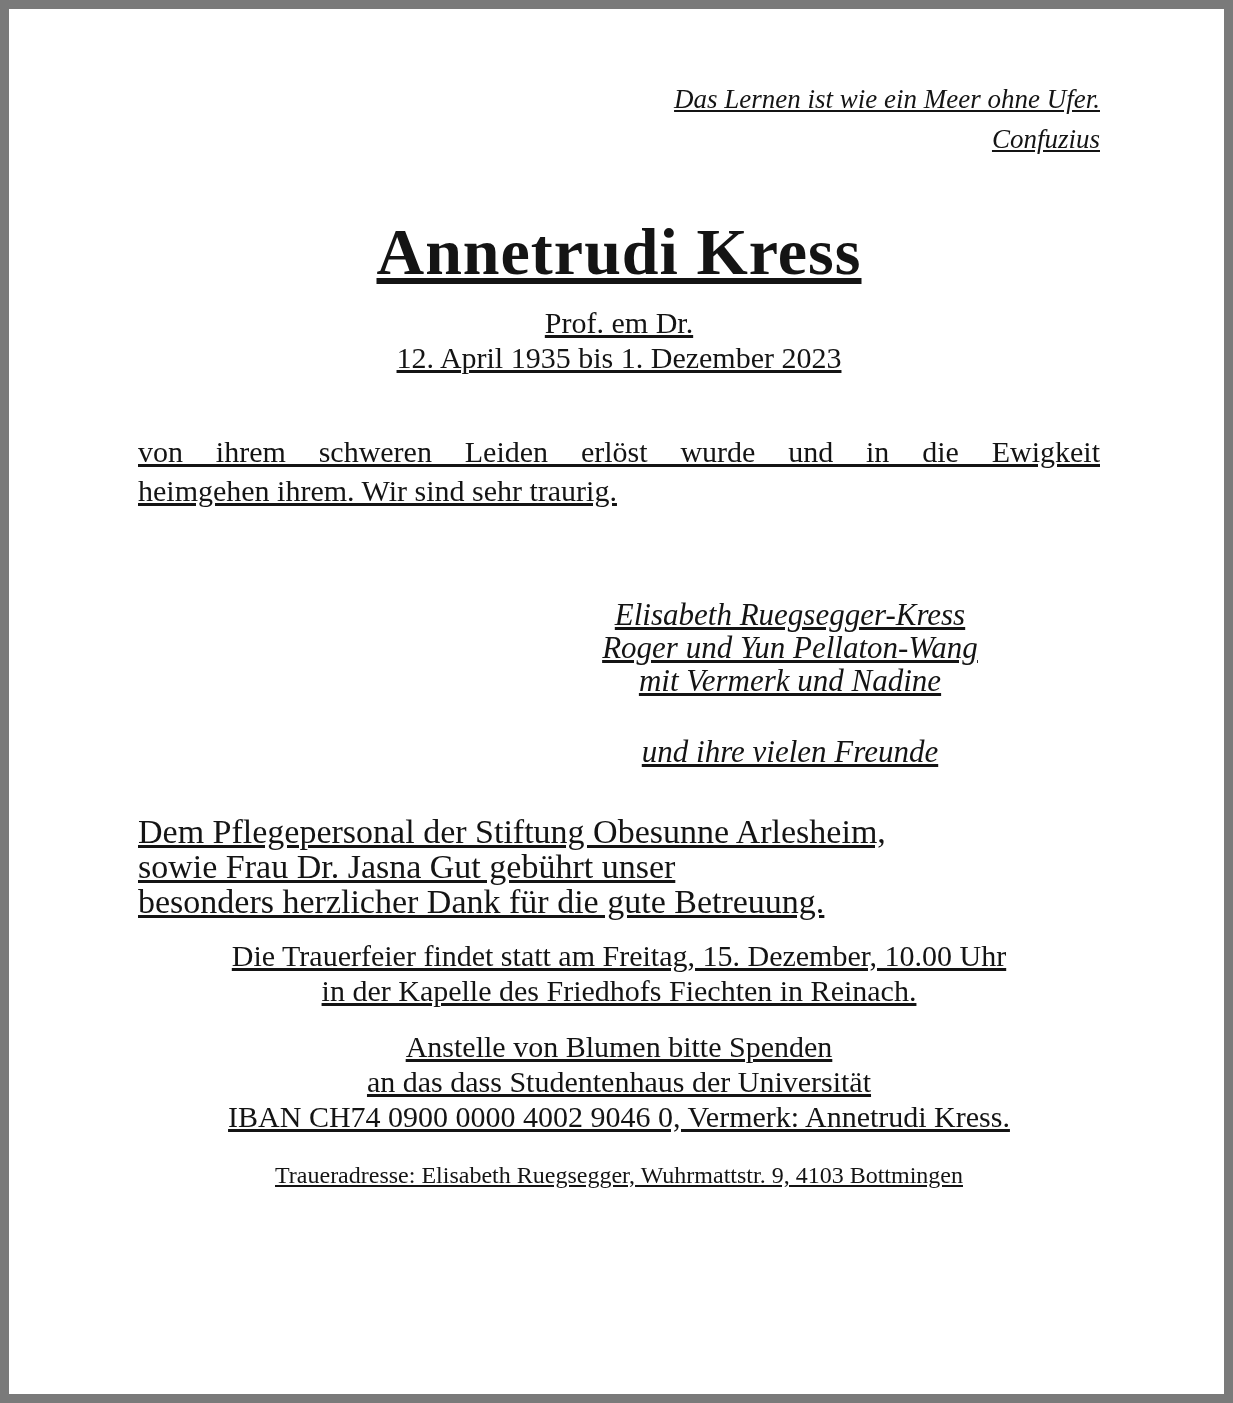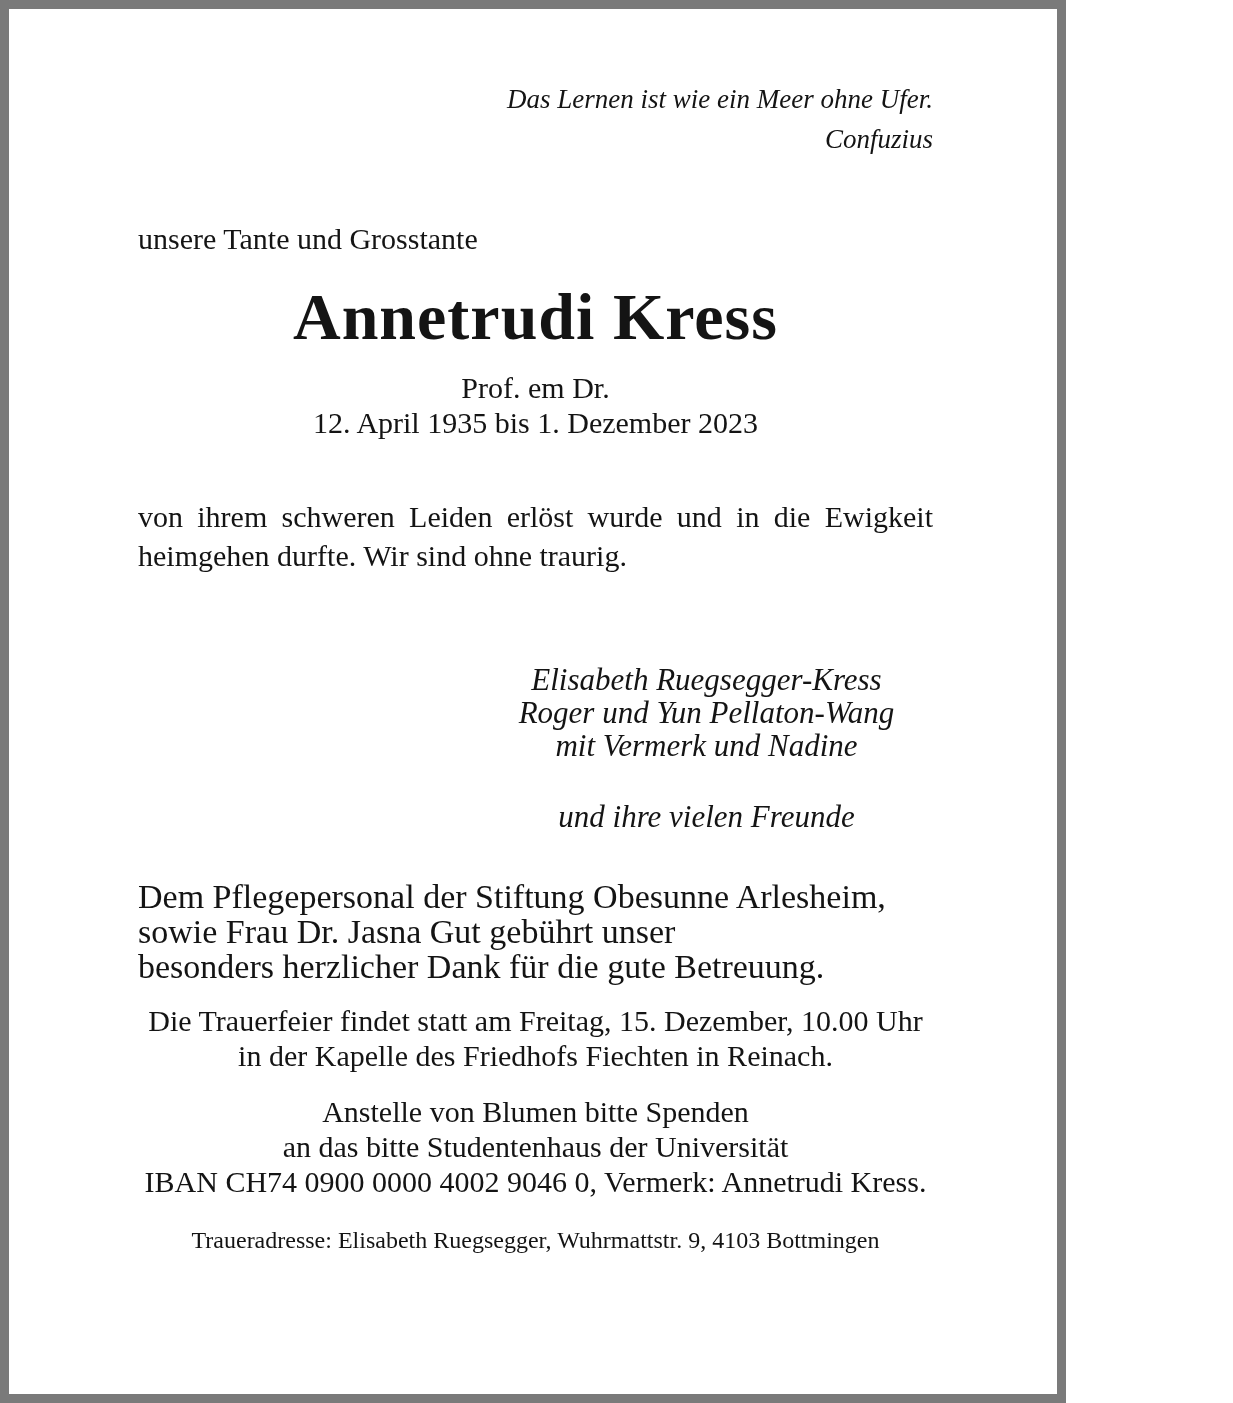--- a/index.html
+++ b/index.html
@@ -1,25 +1,26 @@
 <!DOCTYPE html>
 <html><head>
 <meta charset="utf-8">
 <style>
   * { margin: 0; padding: 0; box-sizing: border-box; }
   html, body { background: #ffffff; }
   .page {
     position: relative;
-    width: 1066px;
+    width: 1233px;
     height: 1403px;
     border: 9px solid #7a7a7a;
     background: #ffffff;
     font-family: "Liberation Serif", serif;
     color: #141414;
     overflow: hidden;
+    text-decoration: underline;
   }
   .content {
     padding: 0 124px 0 129px;
   }
   .quote-block {
     margin-top: 70px;
     text-align: right;
     font-style: italic;
     font-size: 27px;
     line-height: 40px;
@@ -97,30 +98,29 @@
 
 <div class="page">
   <div class="content">
 
     <div class="quote-block">
       <div>Das Lernen ist wie ein Meer ohne Ufer.</div>
       <div>Confuzius</div>
     </div>
 
     <div class="intro-block">
-      <div>unsere Tante und Grosstante</div>
     </div>
 
     <div class="deceased-name">Annetrudi Kress</div>
     <div class="deceased-title">Prof. em Dr.</div>
     <div class="deceased-dates">12. April 1935 bis 1. Dezember 2023</div>
 
     <div class="message-block">
       <div class="justified-line">von ihrem schweren Leiden erlöst wurde und in die Ewigkeit</div>
-      <div>heimgehen durfte. Wir sind ohne traurig.</div>
+      <div>heimgehen ihrem. Wir sind sehr traurig.</div>
     </div>
 
     <div class="mourners-block">
       <div>Elisabeth Ruegsegger-Kress</div>
       <div>Roger und Yun Pellaton-Wang</div>
       <div>mit Vermerk und Nadine</div>
       <div class="mourners-friends">und ihre vielen Freunde</div>
     </div>
 
     <div class="thanks-block">
@@ -129,20 +129,20 @@
       <div>besonders herzlicher Dank für die gute Betreuung.</div>
     </div>
 
     <div class="service-block">
       <div>Die Trauerfeier findet statt am Freitag, 15. Dezember, 10.00 Uhr</div>
       <div>in der Kapelle des Friedhofs Fiechten in Reinach.</div>
     </div>
 
     <div class="donations-block">
       <div>Anstelle von Blumen bitte Spenden</div>
-      <div>an das bitte Studentenhaus der Universität</div>
+      <div>an das dass Studentenhaus der Universität</div>
       <div>IBAN CH74 0900 0000 4002 9046 0, Vermerk: Annetrudi Kress.</div>
     </div>
 
     <div class="address-block">Traueradresse: Elisabeth Ruegsegger, Wuhrmattstr. 9, 4103 Bottmingen</div>
 
   </div>
 </div>
 
 </body></html>

